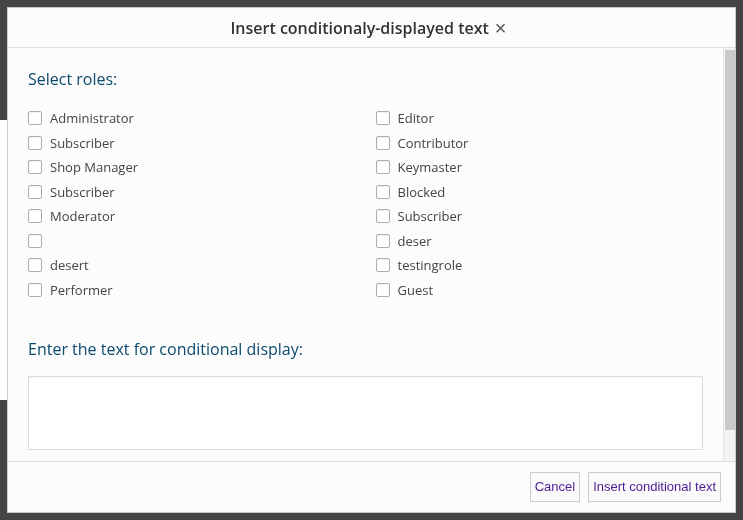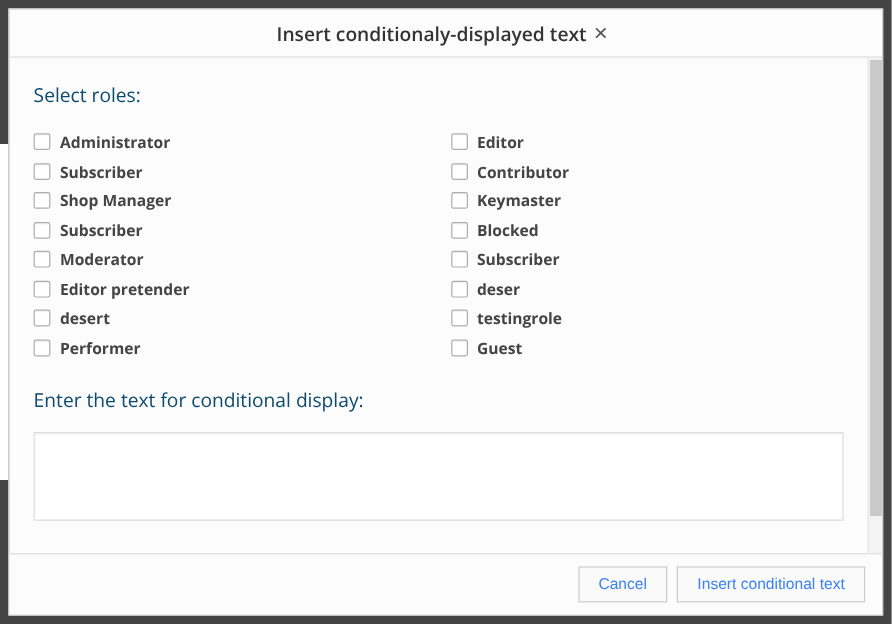--- a/index.html
+++ b/index.html
@@ -79,22 +79,21 @@
     .section-heading {
       font-size: 16px;
       font-weight: 400;
       color: #0c4a6e;
       margin-bottom: 16px;
     }
     .roles-grid {
       display: grid;
       grid-template-columns: 1fr 1fr;
       column-gap: 20px;
-      margin-bottom: 20px;
-      font-weight: bold;
+      margin-bottom: 36px;
     }
     .roles-col > .checkbox-row {
       display: flex;
       align-items: center;
       height: 24.5px;
     }
     .checkbox-row label {
       font-size: 13px;
       color: #444;
       margin-left: 8px;
@@ -130,23 +129,23 @@
       border-top: 1px solid #ddd;
       padding: 10px 14px;
       display: flex;
       justify-content: flex-end;
       gap: 8px;
       background: #fcfcfc;
     }
     .btn {
       background: #fafafa;
       border: 1px solid #ccc;
-      color: #3b82f6;
+      color: #4c1d95;
       font-size: 13px;
-      padding: 5px 16px;
+      padding: 5px 4px;
       cursor: pointer;
       line-height: 1.4;
     }
     
     .bg-hint {
       position: absolute;
       left: 0;
       top: 120px;
       width: 7px;
       height: 280px;
@@ -193,21 +192,20 @@
           <div class="checkbox-row">
             <span class="chk"></span>
             <label>Subscriber</label>
           </div>
           <div class="checkbox-row">
             <span class="chk"></span>
             <label>Moderator</label>
           </div>
           <div class="checkbox-row">
             <span class="chk"></span>
-            <label>Editor pretender</label>
           </div>
           <div class="checkbox-row">
             <span class="chk"></span>
             <label>desert</label>
           </div>
           <div class="checkbox-row">
             <span class="chk"></span>
             <label>Performer</label>
           </div>
         </div>

